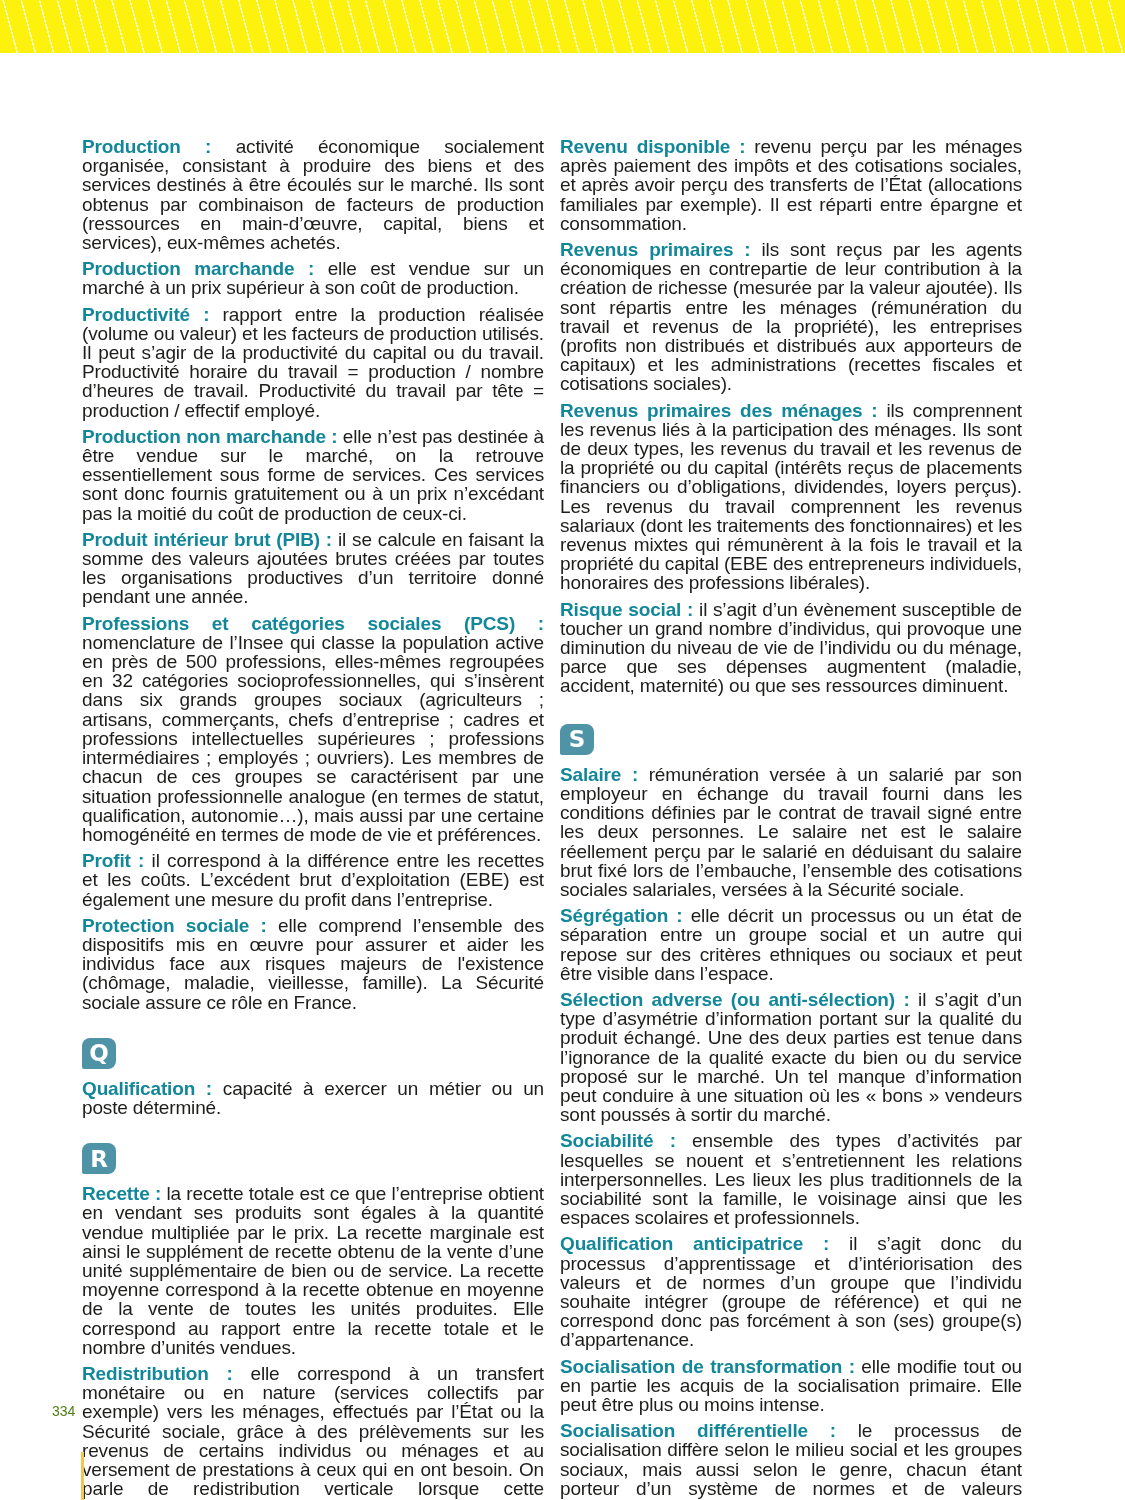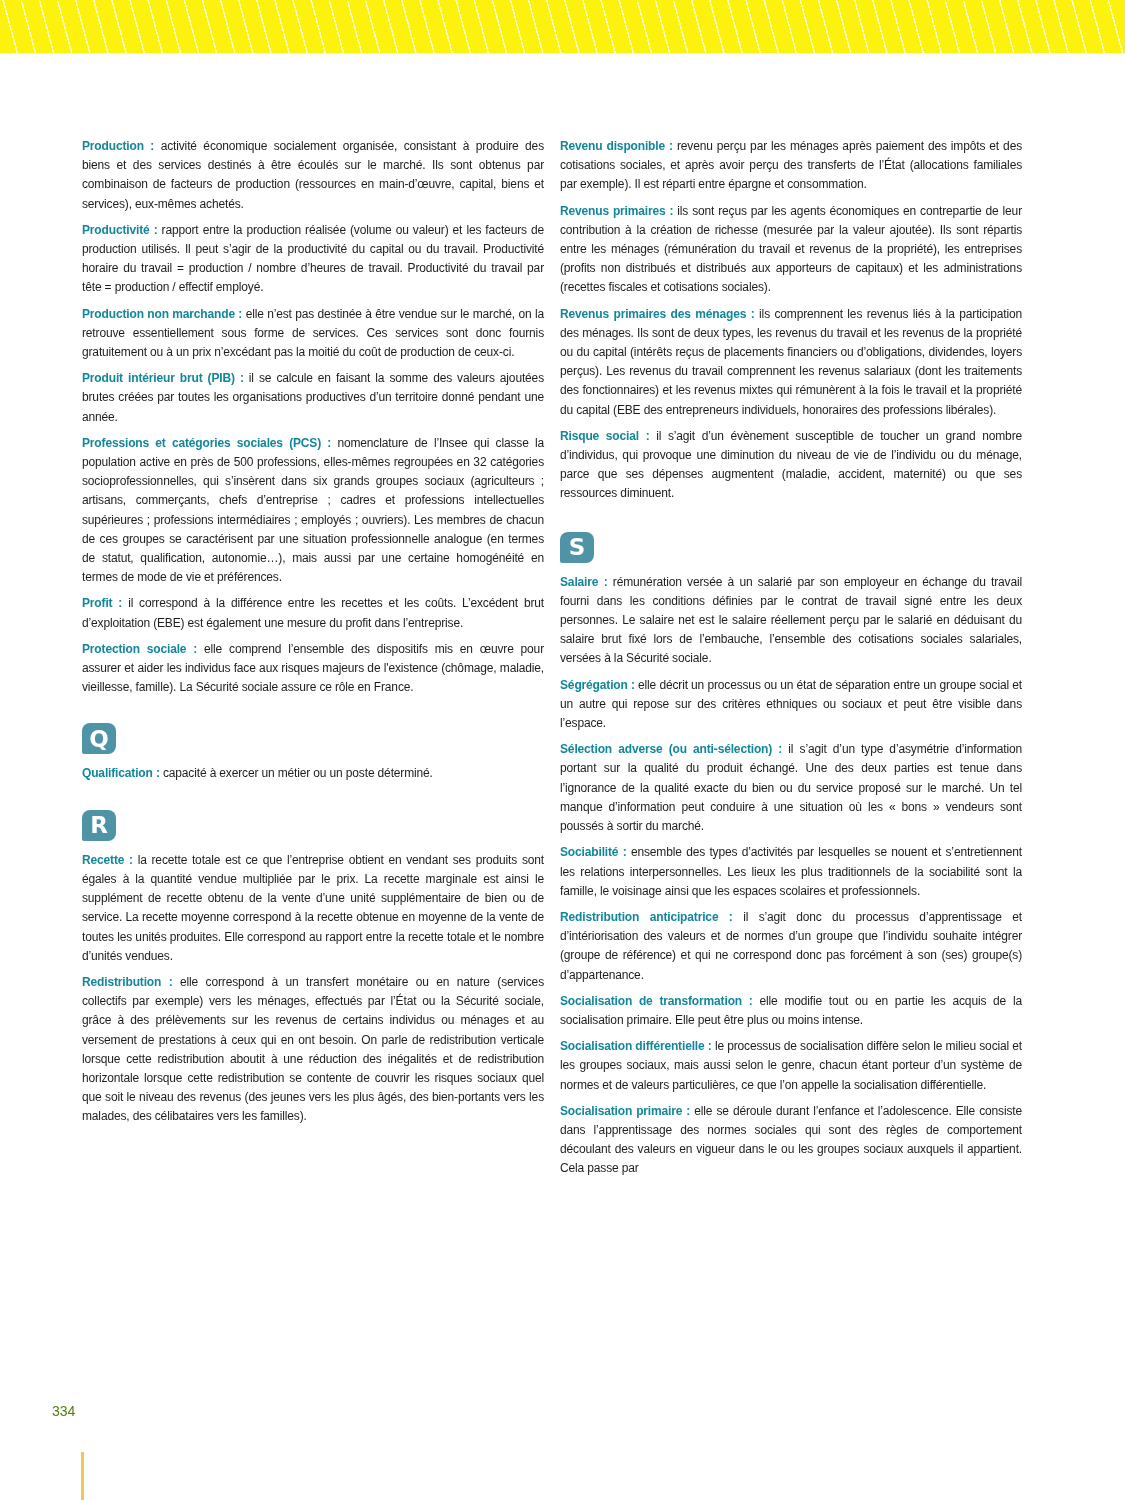--- a/index.html
+++ b/index.html
@@ -7,21 +7,21 @@
   body { position: relative; font-family: "Liberation Sans", sans-serif; color: #1d1d1b; }
   .top-band {
     position: absolute; left: 0; top: 0; width: 1125px; height: 53px;
     background-color: #fdf10e;
     background-image: repeating-linear-gradient(75deg, transparent 0px, transparent 16px, rgba(255,255,210,0.85) 16px, rgba(255,255,210,0.85) 17.5px);
   }
   .column { position: absolute; top: 137px; width: 462px; }
   .col-left { left: 82px; }
   .col-right { left: 560px; }
   .entry {
-    font-size: 12px; line-height: 19.2px; text-align: justify;
+    font-size: 19px; line-height: 19.2px; text-align: justify;
     margin-bottom: 7px; letter-spacing: -0.15px; hyphens: manual;
   }
   .term { color: #12879a; font-weight: bold; }
   .letter-block { margin-top: 22px; margin-bottom: 10px; }
   .letter-badge {
     display: inline-flex; align-items: center; justify-content: center;
     width: 34px; height: 31px; background: #4f93a6; color: #ffffff;
     font-weight: bold; font-size: 23px; font-family: "DejaVu Sans", sans-serif;
     border-radius: 8px 8px 8px 2px; position: relative;
   }
@@ -32,20 +32,21 @@
     position: absolute; left: 81px; top: 1452px; width: 3px; height: 48px; background: #f0c755;
   }
 </style>
 </head>
 <body>
 
 <div class="top-band"></div>
 
 <div class="column col-left">
   <p class="entry"><span class="term">Production :</span><span> activité économique socialement organisée, consistant à produire des biens et des services destinés à être écoulés sur le marché. Ils sont obtenus par combinaison de facteurs de production (ressources en main-d’œuvre, capital, biens et services), eux-mêmes achetés.</span></p>
+  <p class="entry"><span class="term">Production marchande :</span><span> elle est vendue sur un marché à un prix supérieur à son coût de production.</span></p>
   <p class="entry"><span class="term">Productivité :</span><span> rapport entre la production réalisée (volume ou valeur) et les facteurs de production utilisés. Il peut s’agir de la productivité du capital ou du travail. Productivité horaire du travail = production / nombre d’heures de travail. Productivité du travail par tête = production / effectif employé.</span></p>
   <p class="entry"><span class="term">Production non marchande :</span><span> elle n’est pas destinée à être vendue sur le marché, on la retrouve essentiellement sous forme de services. Ces services sont donc fournis gratuitement ou à un prix n’excédant pas la moitié du coût de production de ceux-ci.</span></p>
   <p class="entry"><span class="term">Produit intérieur brut (PIB) :</span><span> il se calcule en faisant la somme des valeurs ajoutées brutes créées par toutes les organisations productives d’un territoire donné pendant une année.</span></p>
   <p class="entry"><span class="term">Professions et catégories sociales (PCS) :</span><span> nomenclature de l’Insee qui classe la population active en près de 500 professions, elles-mêmes regroupées en 32 catégories socioprofessionnelles, qui s’insèrent dans six grands groupes sociaux (agriculteurs ; artisans, commerçants, chefs d’entreprise ; cadres et professions intellectuelles supérieures ; professions intermédiaires ; employés ; ouvriers). Les membres de chacun de ces groupes se caractérisent par une situation professionnelle analogue (en termes de statut, qualification, autonomie…), mais aussi par une certaine homogénéité en termes de mode de vie et préférences.</span></p>
   <p class="entry"><span class="term">Profit :</span><span> il correspond à la différence entre les recettes et les coûts. L’excédent brut d’exploitation (EBE) est également une mesure du profit dans l’entreprise.</span></p>
   <p class="entry"><span class="term">Protection sociale :</span><span> elle comprend l’ensemble des dispositifs mis en œuvre pour assurer et aider les individus face aux risques majeurs de l'existence (chômage, maladie, vieillesse, famille). La Sécurité sociale assure ce rôle en France.</span></p>
 
   <div class="letter-block" style="margin-top:26px;">
     <span class="letter-badge">Q</span>
   </div>
@@ -64,20 +65,20 @@
   <p class="entry"><span class="term">Revenus primaires des ménages :</span><span> ils comprennent les revenus liés à la participation des ménages. Ils sont de deux types, les revenus du travail et les revenus de la propriété ou du capital (intérêts reçus de placements financiers ou d’obligations, dividendes, loyers perçus). Les revenus du travail comprennent les revenus salariaux (dont les traitements des fonctionnaires) et les revenus mixtes qui rémunèrent à la fois le travail et la propriété du capital (EBE des entrepreneurs individuels, honoraires des professions libérales).</span></p>
   <p class="entry"><span class="term">Risque social :</span><span> il s’agit d’un évènement susceptible de toucher un grand nombre d’individus, qui provoque une diminution du niveau de vie de l’individu ou du ménage, parce que ses dépenses augmentent (maladie, accident, maternité) ou que ses ressources diminuent.</span></p>
 
   <div class="letter-block" style="margin-top:28px;">
     <span class="letter-badge">S</span>
   </div>
   <p class="entry"><span class="term">Salaire :</span><span> rémunération versée à un salarié par son employeur en échange du travail fourni dans les conditions définies par le contrat de travail signé entre les deux personnes. Le salaire net est le salaire réellement perçu par le salarié en déduisant du salaire brut fixé lors de l’embauche, l’ensemble des cotisations sociales salariales, versées à la Sécurité sociale.</span></p>
   <p class="entry"><span class="term">Ségrégation :</span><span> elle décrit un processus ou un état de séparation entre un groupe social et un autre qui repose sur des critères ethniques ou sociaux et peut être visible dans l’espace.</span></p>
   <p class="entry"><span class="term">Sélection adverse (ou anti-sélection) :</span><span> il s’agit d’un type d’asymétrie d’information portant sur la qualité du produit échangé. Une des deux parties est tenue dans l’ignorance de la qualité exacte du bien ou du service proposé sur le marché. Un tel manque d’information peut conduire à une situation où les « bons » vendeurs sont poussés à sortir du marché.</span></p>
   <p class="entry"><span class="term">Sociabilité :</span><span> ensemble des types d’activités par lesquelles se nouent et s’entretiennent les relations interpersonnelles. Les lieux les plus traditionnels de la sociabilité sont la famille, le voisinage ainsi que les espaces scolaires et professionnels.</span></p>
-  <p class="entry"><span class="term">Redistribution anticipatrice :</span><span> il s’agit donc du processus d’apprentissage et d’intériorisation des valeurs et de normes d’un groupe que l’individu souhaite intégrer (groupe de référence) et qui ne correspond donc pas forcément à son (ses) groupe(s) d’appartenance.</span></p>
+  <p class="entry"><span class="term">Qualification anticipatrice :</span><span> il s’agit donc du processus d’apprentissage et d’intériorisation des valeurs et de normes d’un groupe que l’individu souhaite intégrer (groupe de référence) et qui ne correspond donc pas forcément à son (ses) groupe(s) d’appartenance.</span></p>
   <p class="entry"><span class="term">Socialisation de transformation :</span><span> elle modifie tout ou en partie les acquis de la socialisation primaire. Elle peut être plus ou moins intense.</span></p>
   <p class="entry"><span class="term">Socialisation différentielle :</span><span> le processus de socialisation diffère selon le milieu social et les groupes sociaux, mais aussi selon le genre, chacun étant porteur d’un système de normes et de valeurs particulières, ce que l’on appelle la socialisation différentielle.</span></p>
   <p class="entry"><span class="term">Socialisation primaire :</span><span> elle se déroule durant l’enfance et l’adolescence. Elle consiste dans l’apprentissage des normes sociales qui sont des règles de comportement découlant des valeurs en vigueur dans le ou les groupes sociaux auxquels il appartient. Cela passe par</span></p>
 </div>
 
 <div class="page-number">334</div>
 <div class="page-rule"></div>
 
 </body></html>

